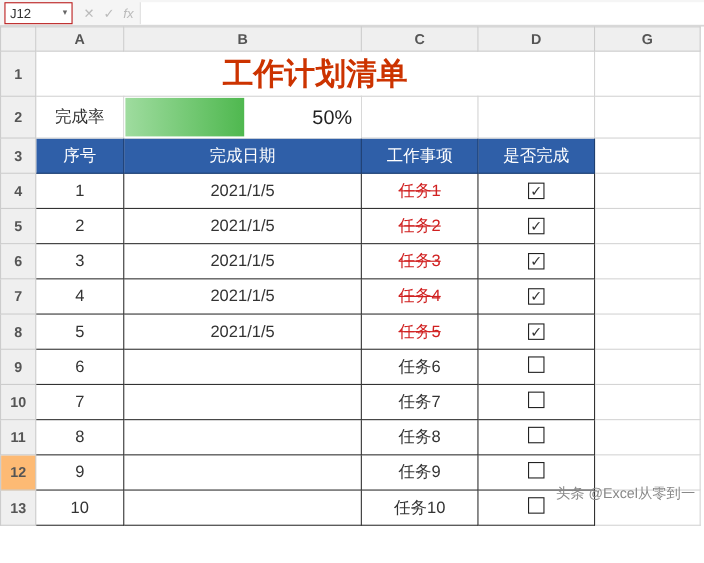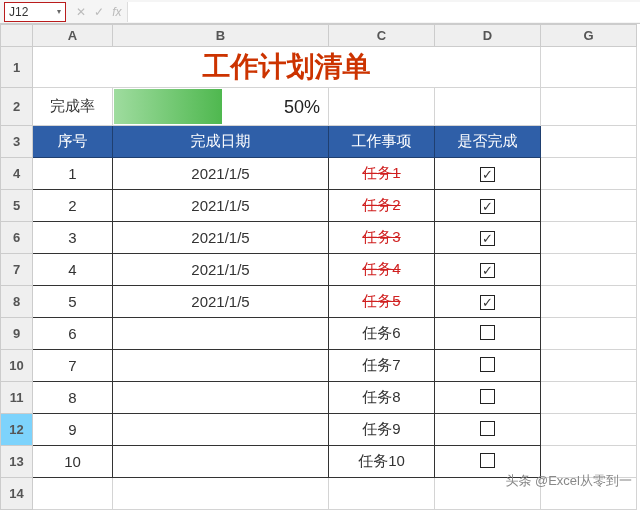--- a/index.html
+++ b/index.html
@@ -111,21 +111,21 @@
   .chk {
     display: inline-block;
     width: 15px; height: 15px;
     border: 1.5px solid #222;
     line-height: 13px;
     font-size: 13px;
     text-align: center;
   }
   
   .r14 td.cell { border: 1px solid #d4d4d4; }
-  .rowhdr.active { background: #7dd3fc; }
+  .rowhdr.active { background: #fdba74; }
   
   .watermark {
     position: absolute;
     right: 8px;
     bottom: 20px;
     color: #888;
     font-size: 13px;
   }
 </style>
 </head>
@@ -266,25 +266,17 @@
   </tr>
   <tr class="data">
     <th class="rowhdr">13</th>
     <td class="cell">10</td>
     <td class="cell"></td>
     <td class="cell">任务10</td>
     <td class="cell"><span class="chk"></span></td>
     <td class="cell" style="border:1px solid #d4d4d4"></td>
   </tr>
 
-  <tr class="r14">
-    <th class="rowhdr">14</th>
-    <td class="cell"></td>
-    <td class="cell"></td>
-    <td class="cell"></td>
-    <td class="cell"></td>
-    <td class="cell"></td>
-  </tr>
 </tbody>
     </table>
 
 <div class="watermark">头条 @Excel从零到一</div>
 </div>
 
 </body></html>

